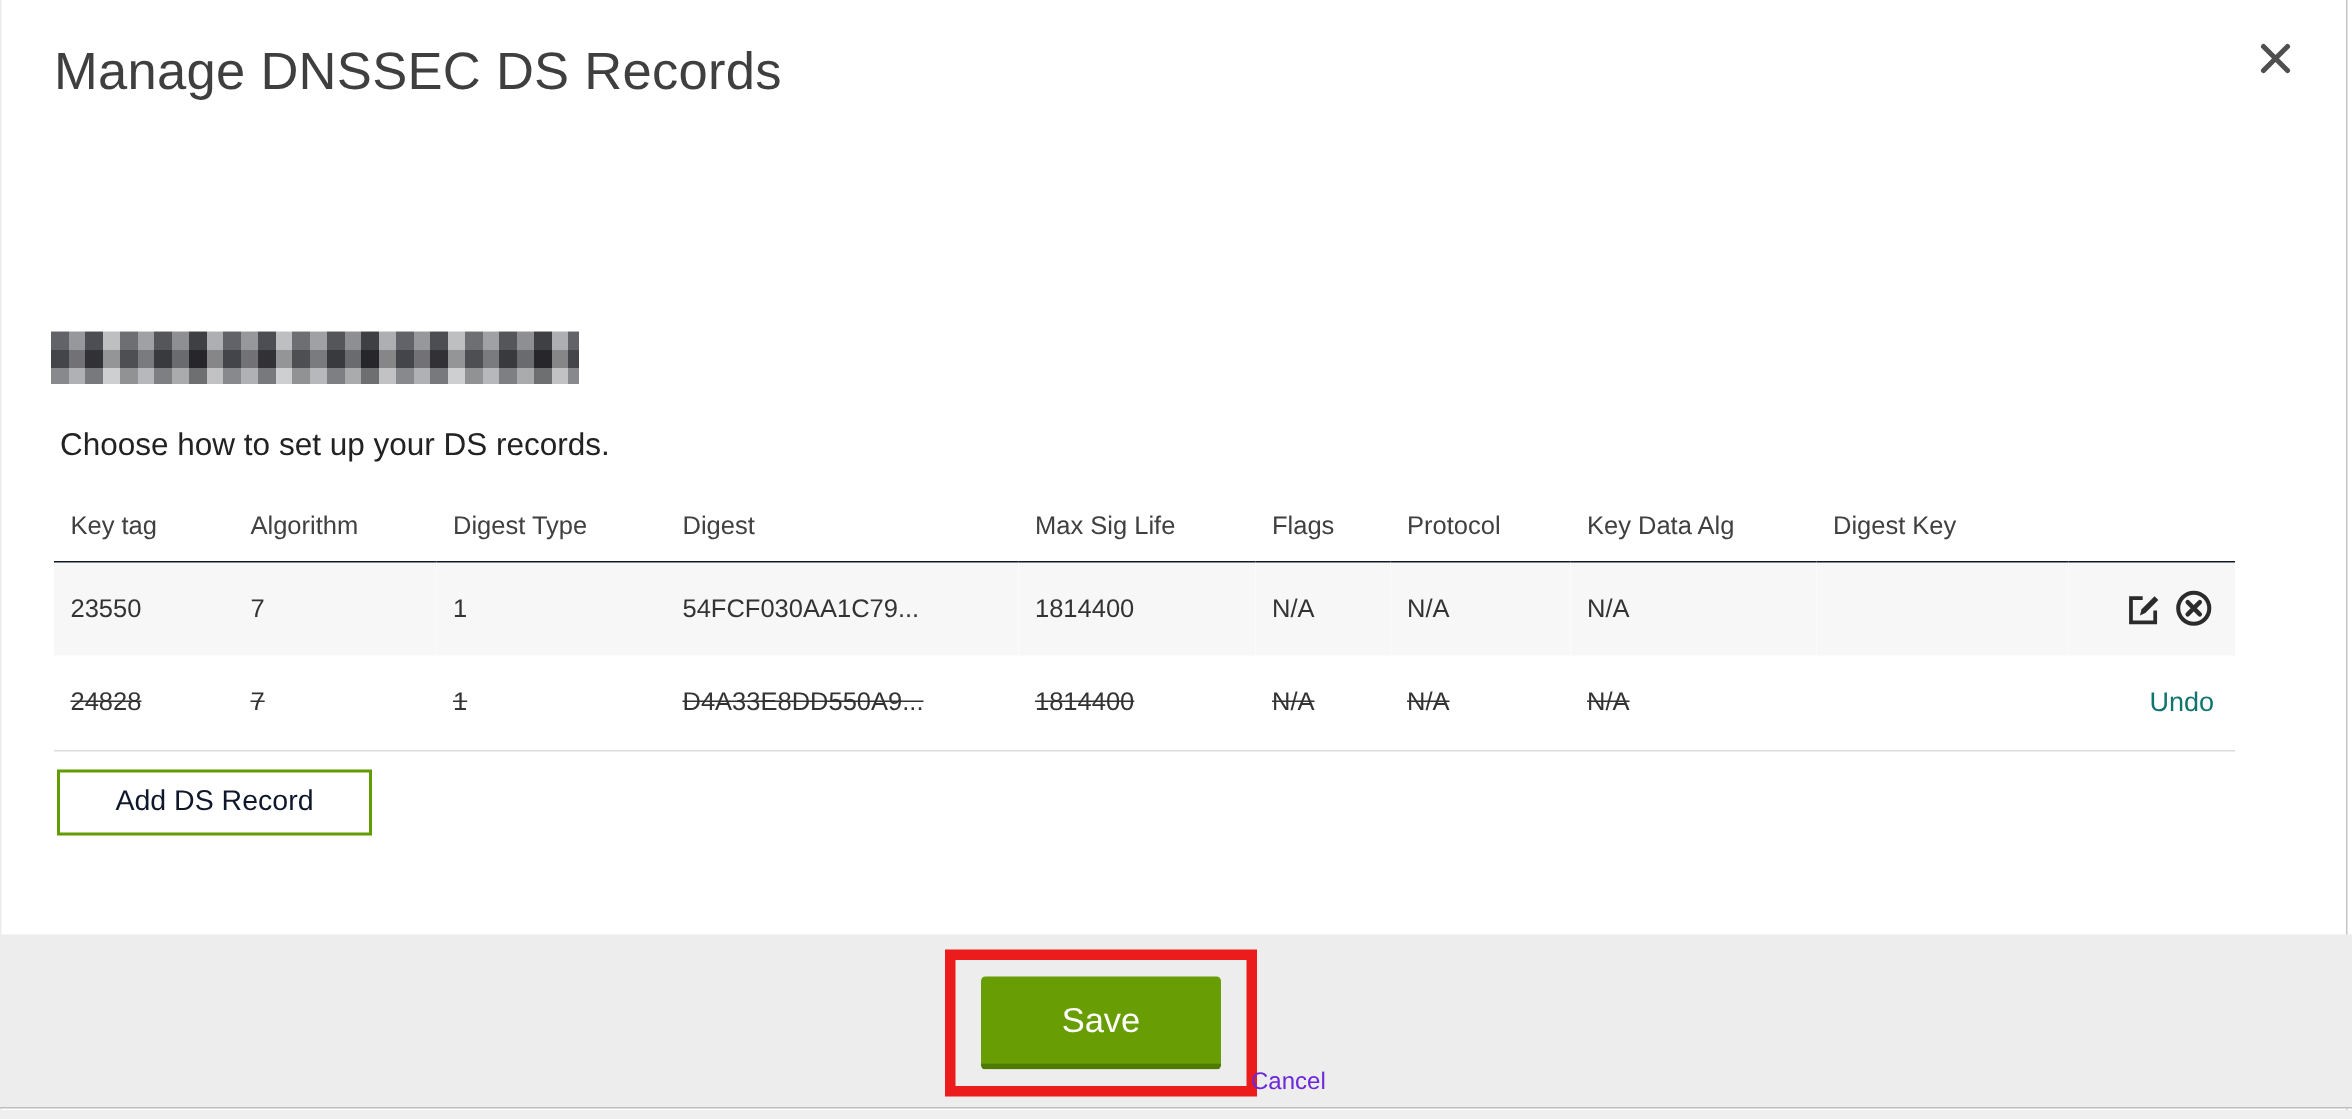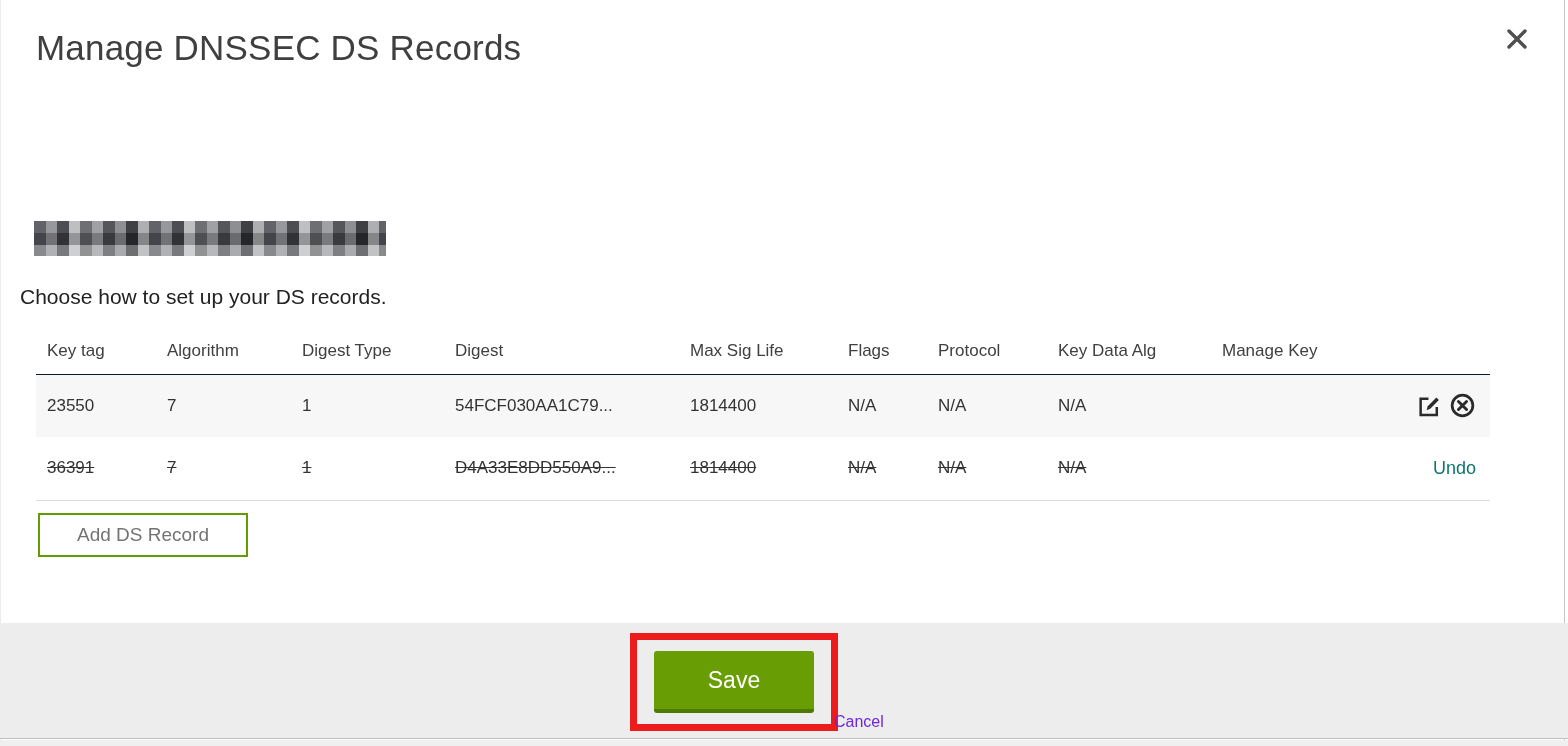--- a/index.html
+++ b/index.html
@@ -26,21 +26,21 @@
   }
 
   .redacted-domain {
     position: absolute; left: 34px; top: 221px; width: 352px; height: 35px;
     background-image:
       repeating-linear-gradient(0deg, rgba(255,255,255,0.30) 0 11px, rgba(0,0,0,0.20) 11px 23px, rgba(255,255,255,0.08) 23px 35px),
       repeating-linear-gradient(90deg, #55565c 0 12px, #8e8f93 12px 23px, #3e3f44 23px 35px, #b9babc 35px 46px, #626366 46px 58px, #97999d 58px 69px, #47484c 69px 81px, #85868a 81px 92px, #2f3034 92px 104px, #a7a8ab 104px 115px);
   }
 
   .subtitle {
-    position: absolute; left: 20px; top: 285px;
+    position: absolute; left: 40px; top: 285px;
     font-size: 21px; color: #222;
   }
 
   .ds-table {
     position: absolute; left: 36px; top: 328px; width: 1454px;
     border-collapse: collapse; table-layout: fixed;
     font-size: 17px; color: #333;
   }
   .ds-table th {
     height: 46px; text-align: left; vertical-align: middle;
@@ -55,21 +55,21 @@
   tr.record-row-deleted { background: #ffffff; border-bottom: 1px solid #dcdcdc; }
   tr.record-row-deleted td .strike { text-decoration: line-through; }
   td.actions-cell { text-align: right; padding-right: 14px; padding-left: 0; }
   .icon-btn { display: inline-block; vertical-align: middle; cursor: pointer; line-height: 0; }
   .icon-btn + .icon-btn { margin-left: 2px; }
   .undo-link { color: #0f766e; cursor: pointer; font-size: 18px; text-decoration: none; }
 
   .add-ds-btn {
     position: absolute; left: 38px; top: 513px;
     width: 210px; height: 44px;
-    background: #ffffff; border: 2px solid #619c00; color: #737373;
+    background: #ffffff; border: 2px solid #619c00; color: #0f172a;
     font-size: 19px; font-family: inherit; cursor: pointer;
   }
 
   .footer {
     position: absolute; left: 0; top: 623px; width: 1568px; height: 116px;
     background: #ededed; border-bottom: 1px solid #bfbfbf;
   }
   .footer-strip {
     position: absolute; left: 0; top: 740px; width: 1568px; height: 6px;
     background: #efefef;
@@ -130,21 +130,21 @@
     <thead>
       <tr>
         <th>Key tag</th>
         <th>Algorithm</th>
         <th>Digest Type</th>
         <th>Digest</th>
         <th>Max Sig Life</th>
         <th>Flags</th>
         <th>Protocol</th>
         <th>Key Data Alg</th>
-        <th>Manage Key</th>
+        <th>Digest Key</th>
         <th></th>
       </tr>
     </thead>
     <tbody>
       <tr class="record-row-active">
         <td><span class="strike">23550</span></td>
         <td><span class="strike">7</span></td>
         <td><span class="strike">1</span></td>
         <td><span class="strike">54FCF030AA1C79...</span></td>
         <td><span class="strike">1814400</span></td>
@@ -161,21 +161,21 @@
           </span>
           <span class="icon-btn">
             <svg width="27" height="27" viewBox="0 0 24 24" fill="none">
               <circle cx="12" cy="12" r="9.2" stroke="#2b2b2b" stroke-width="2.4"></circle>
               <path d="M8.4 8.4 L15.6 15.6 M15.6 8.4 L8.4 15.6" stroke="#2b2b2b" stroke-width="2.6" stroke-linecap="round"></path>
             </svg>
           </span>
         </td>
       </tr>
       <tr class="record-row-deleted">
-        <td><span class="strike">36391</span></td>
+        <td><span class="strike">24828</span></td>
         <td><span class="strike">7</span></td>
         <td><span class="strike">1</span></td>
         <td><span class="strike">D4A33E8DD550A9...</span></td>
         <td><span class="strike">1814400</span></td>
         <td><span class="strike">N/A</span></td>
         <td><span class="strike">N/A</span></td>
         <td><span class="strike">N/A</span></td>
         <td><span class="strike"></span></td>
         <td class="actions-cell">
           <a class="undo-link">Undo</a>

